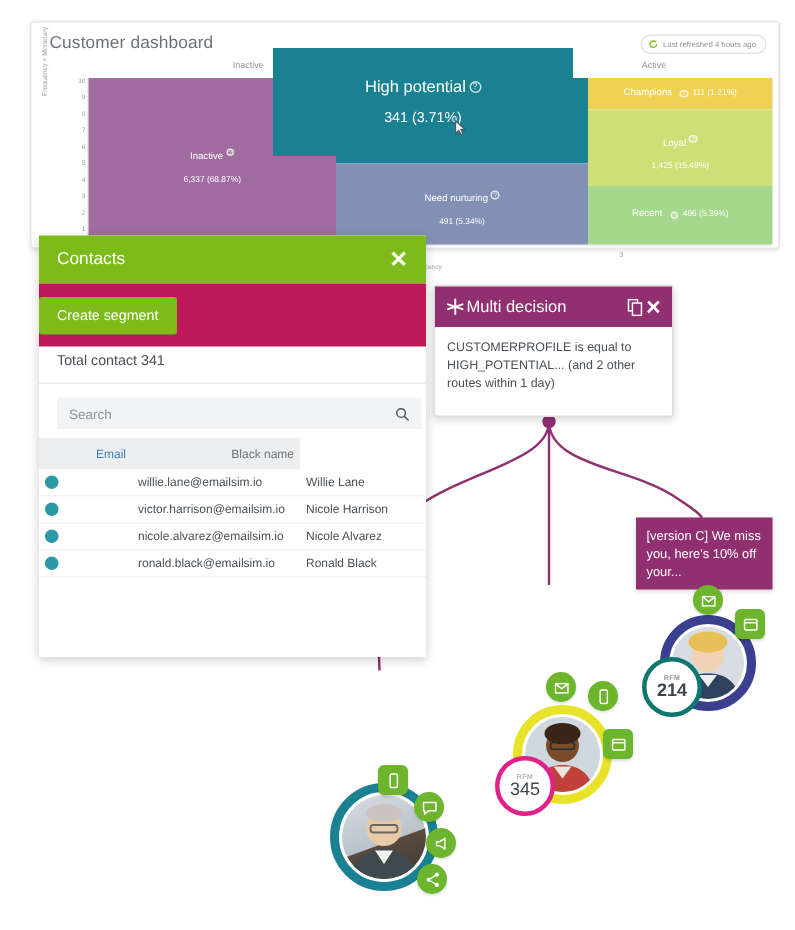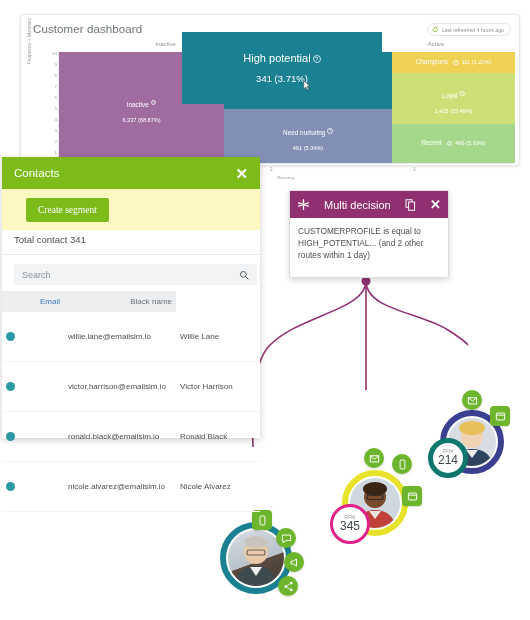--- a/index.html
+++ b/index.html
@@ -92,37 +92,37 @@
   }
   .tooltip .t-title { font-size: 11px; }
   .tooltip .t-val { font-size: 9.5px; margin-top: 9px; }
   .tooltip .qmark {
     width: 8px; height: 8px; font-size: 6px; line-height: 6.8px; border-width: .8px;
   }
   .cursor { position: absolute; left: 120px; top: 48px; width: 9px; height: 11px; }
 
   
   .contacts {
-    position: absolute; left: 2px; top: 157px;
+    position: absolute; left: 26px; top: 157px;
     width: 258px; height: 281px;
     background: #fff;
     box-shadow: 0 2px 7px rgba(0,0,0,.20);
     z-index: 40;
   }
   .c-header {
     height: 32px; background: #7cbb19;
     display: flex; align-items: center; justify-content: space-between;
     padding: 0 12px;
   }
   .c-header .c-title { color: #fff; font-size: 11.5px; }
   .c-close {
     color: #fff; font-size: 15px; font-weight: bold; line-height: 1;
     cursor: pointer; user-select: none;
   }
-  .c-actionbar { padding: 9px 12px 8px 24px; background: #fef9c3; font-family: Liberation Serif, serif; }
+  .c-actionbar { padding: 9px 12px 8px 0; background: #be185d; }
   .btn-segment {
     background: #7cbb19; color: #fff; border: none;
     font-size: 9.5px; font-family: inherit;
     padding: 7px 12px; border-radius: 2px; cursor: pointer;
   }
   .c-total {
     font-size: 9.5px; color: #4a5055;
     padding: 4px 12px 9px 12px;
     border-bottom: 1px solid #ececec;
   }
@@ -139,39 +139,39 @@
   .search-ico { width: 10px; height: 10px; flex: 0 0 auto; margin-left: 4px; }
 
   table.c-table { width: 100%; border-collapse: collapse; }
   table.c-table th {
     background: #eceef0; font-size: 8px; font-weight: normal;
     text-align: right; padding: 6px 4px;
   }
   table.c-table th.th-email { color: #3b7ec0; padding-left: 38px; }
   table.c-table th.th-name  { color: #6c7378; }
   table.c-table td {
-    font-size: 8px; color: #4a5055; padding: 20px 4px;
+    font-size: 8px; color: #4a5055; padding: 4px 4px;
     border-bottom: 1px solid #f3f4f5;
   }
   td.td-dot { width: 38px; padding-left: 16px; }
   .dot { width: 9px; height: 9px; border-radius: 50%; background: #2b9aa6; display: block; }
   td.td-name { width: 84px; }
 
   
   .journey { position: absolute; left: 0; top: 0; width: 530px; height: 620px; z-index: 10; }
   .md-card {
     position: absolute; left: 289px; top: 190px;
     width: 160px; height: 88px;
     background: #fff; border: 1px solid #ddd; border-radius: 2px;
     box-shadow: 0 2px 6px rgba(0,0,0,.16);
     z-index: 20;
   }
   .md-head {
     height: 27px; background: #903070;
-    display: flex; align-items: center; padding: 0 7px; gap: 14px;
+    display: flex; align-items: center; padding: 0 7px; gap: 1px;
   }
   .md-head .md-title { color: #fff; font-size: 11px; flex: 1; }
   .md-icon { width: 13px; height: 13px; flex: 0 0 auto; }
   .md-copy { width: 11px; height: 12px; flex: 0 0 auto; cursor: pointer; }
   .md-x { color: #fff; font-size: 13px; font-weight: bold; line-height: 1; cursor: pointer; }
   .md-body { padding: 7px 8px; font-size: 8.3px; color: #4a5055; line-height: 1.45; }
 
   .vlabel {
     position: absolute; background: #903070; color: #fff;
     font-size: 8.6px; line-height: 1.4; padding: 6px 7px;
@@ -302,20 +302,21 @@
       <span class="md-title">Multi decision</span>
       <svg class="md-copy" viewBox="0 0 14 16">
         <rect x="1" y="1" width="8" height="10" fill="none" stroke="#fff" stroke-width="1.3"></rect>
         <rect x="4.5" y="4" width="8" height="11" fill="#903070" stroke="#fff" stroke-width="1.3"></rect>
       </svg>
       <span class="md-x">✕</span>
     </div>
     <div class="md-body">CUSTOMERPROFILE is equal to HIGH_POTENTIAL... (and 2 other routes within 1 day)</div>
   </div>
 
+  <div class="vlabel vC">[version C] We miss you, here's 10% off your...</div>
 
   <div class="avatar-grp" style="left:208px; top:510px; width:100px; height:100px;">
     <div class="ring" style="left:12px; top:12px; width:72px; height:72px; border:6px solid #1a8193;"></div>
     <div class="photo" style="left:20px; top:20px; width:56px; height:56px; background:linear-gradient(160deg,#d8dde2 0%,#b9c3cb 55%,#5a4a3e 56%,#3c3a38 100%);">
       <svg viewBox="0 0 56 56" style="width:56px;height:56px;">
         <circle cx="28" cy="22" r="12" fill="#e8c9a8"></circle>
         <ellipse cx="28" cy="12" rx="12" ry="6" fill="#c9c4bd"></ellipse>
         <rect x="19" y="20" width="18" height="5" rx="2" fill="none" stroke="#6b6762" stroke-width="1.2"></rect>
         <path d="M6 56c2-14 11-20 22-20s20 6 22 20z" fill="#3f4a4f"></path>
         <path d="M22 37l6 9 6-9z" fill="#f2f2f0"></path>
@@ -397,21 +398,21 @@
           <rect x="2" y="4" width="12" height="9" fill="none" stroke="#fff" stroke-width="1.4"></rect>
           <path d="M2 4l6 5 6-5" fill="none" stroke="#fff" stroke-width="1.4"></path>
         </svg>
     </div>
     <div class="bub" style="left:62px; top:10px;">
       <svg viewBox="0 0 16 16">
           <rect x="2" y="3" width="12" height="10" rx="1" fill="none" stroke="#fff" stroke-width="1.4"></rect>
           <path d="M2 6h12" stroke="#fff" stroke-width="1.4"></path>
         </svg>
     </div>
-    <div class="rfm" style="left:0; top:42px; border:5px solid #0f766e;">
+    <div class="rfm" style="left:0; top:42px; border:3px solid #0f766e;font-weight:bold;">
       <span class="rfm-lbl">RFM</span>
       <span class="rfm-val">214</span>
     </div>
   </div>
 
   <div class="contacts">
     <div class="c-header">
       <span class="c-title">Contacts</span>
       <span class="c-close">✕</span>
     </div>
@@ -445,33 +446,33 @@
               <span class="dot"></span>
             </td>
           <td>willie.lane@emailsim.io</td>
           <td class="td-name">Willie Lane</td>
         </tr>
         <tr>
           <td class="td-dot">
               <span class="dot"></span>
             </td>
           <td>victor.harrison@emailsim.io</td>
-          <td class="td-name">Victor Harrison</td>
+          <td class="td-name">Nicole Harrison</td>
+        </tr>
+        <tr>
+          <td class="td-dot">
+              <span class="dot"></span>
+            </td>
+          <td>nicole.alvarez@emailsim.io</td>
+          <td class="td-name">Nicole Alvarez</td>
         </tr>
         <tr>
           <td class="td-dot">
               <span class="dot"></span>
             </td>
           <td>ronald.black@emailsim.io</td>
           <td class="td-name">Ronald Black</td>
         </tr>
-        <tr>
-          <td class="td-dot">
-              <span class="dot"></span>
-            </td>
-          <td>nicole.alvarez@emailsim.io</td>
-          <td class="td-name">Nicole Alvarez</td>
-        </tr>
       </tbody>
     </table>
   </div>
 
 </div>
 
 </body></html>

